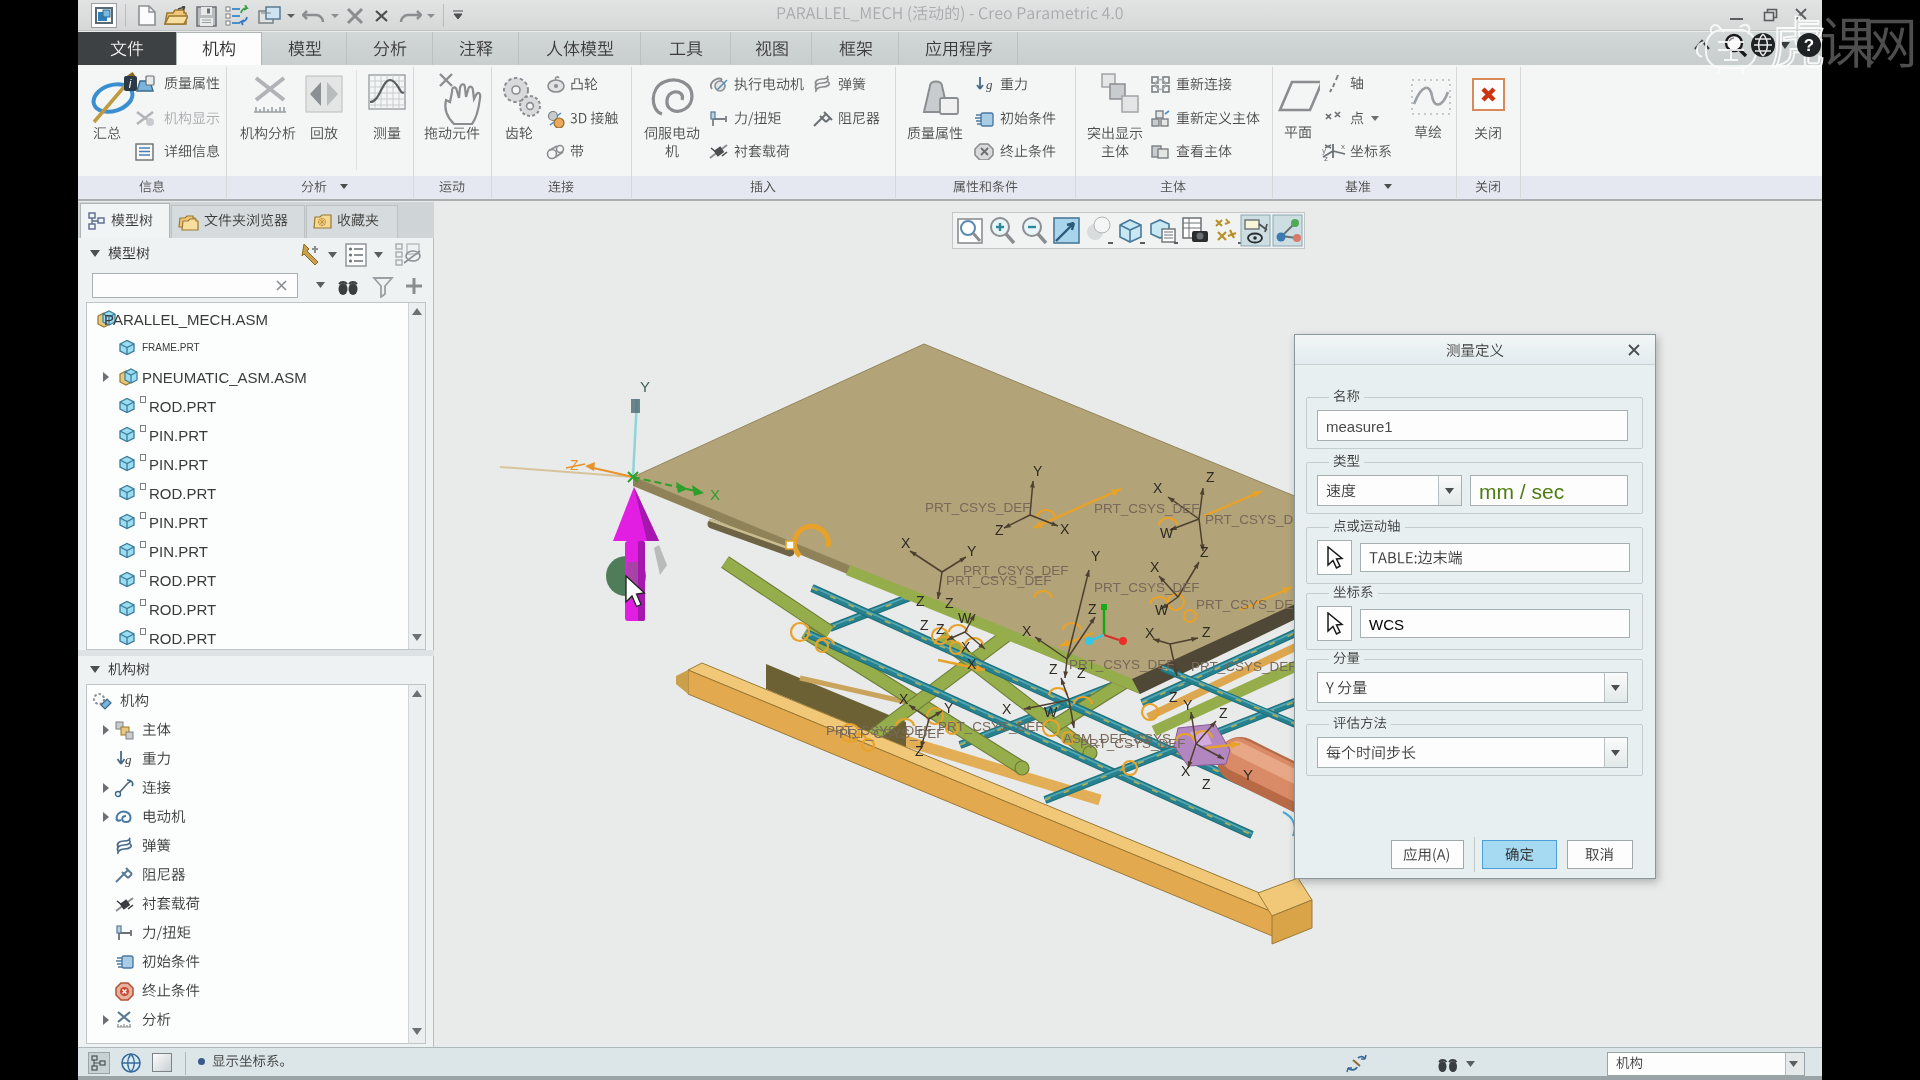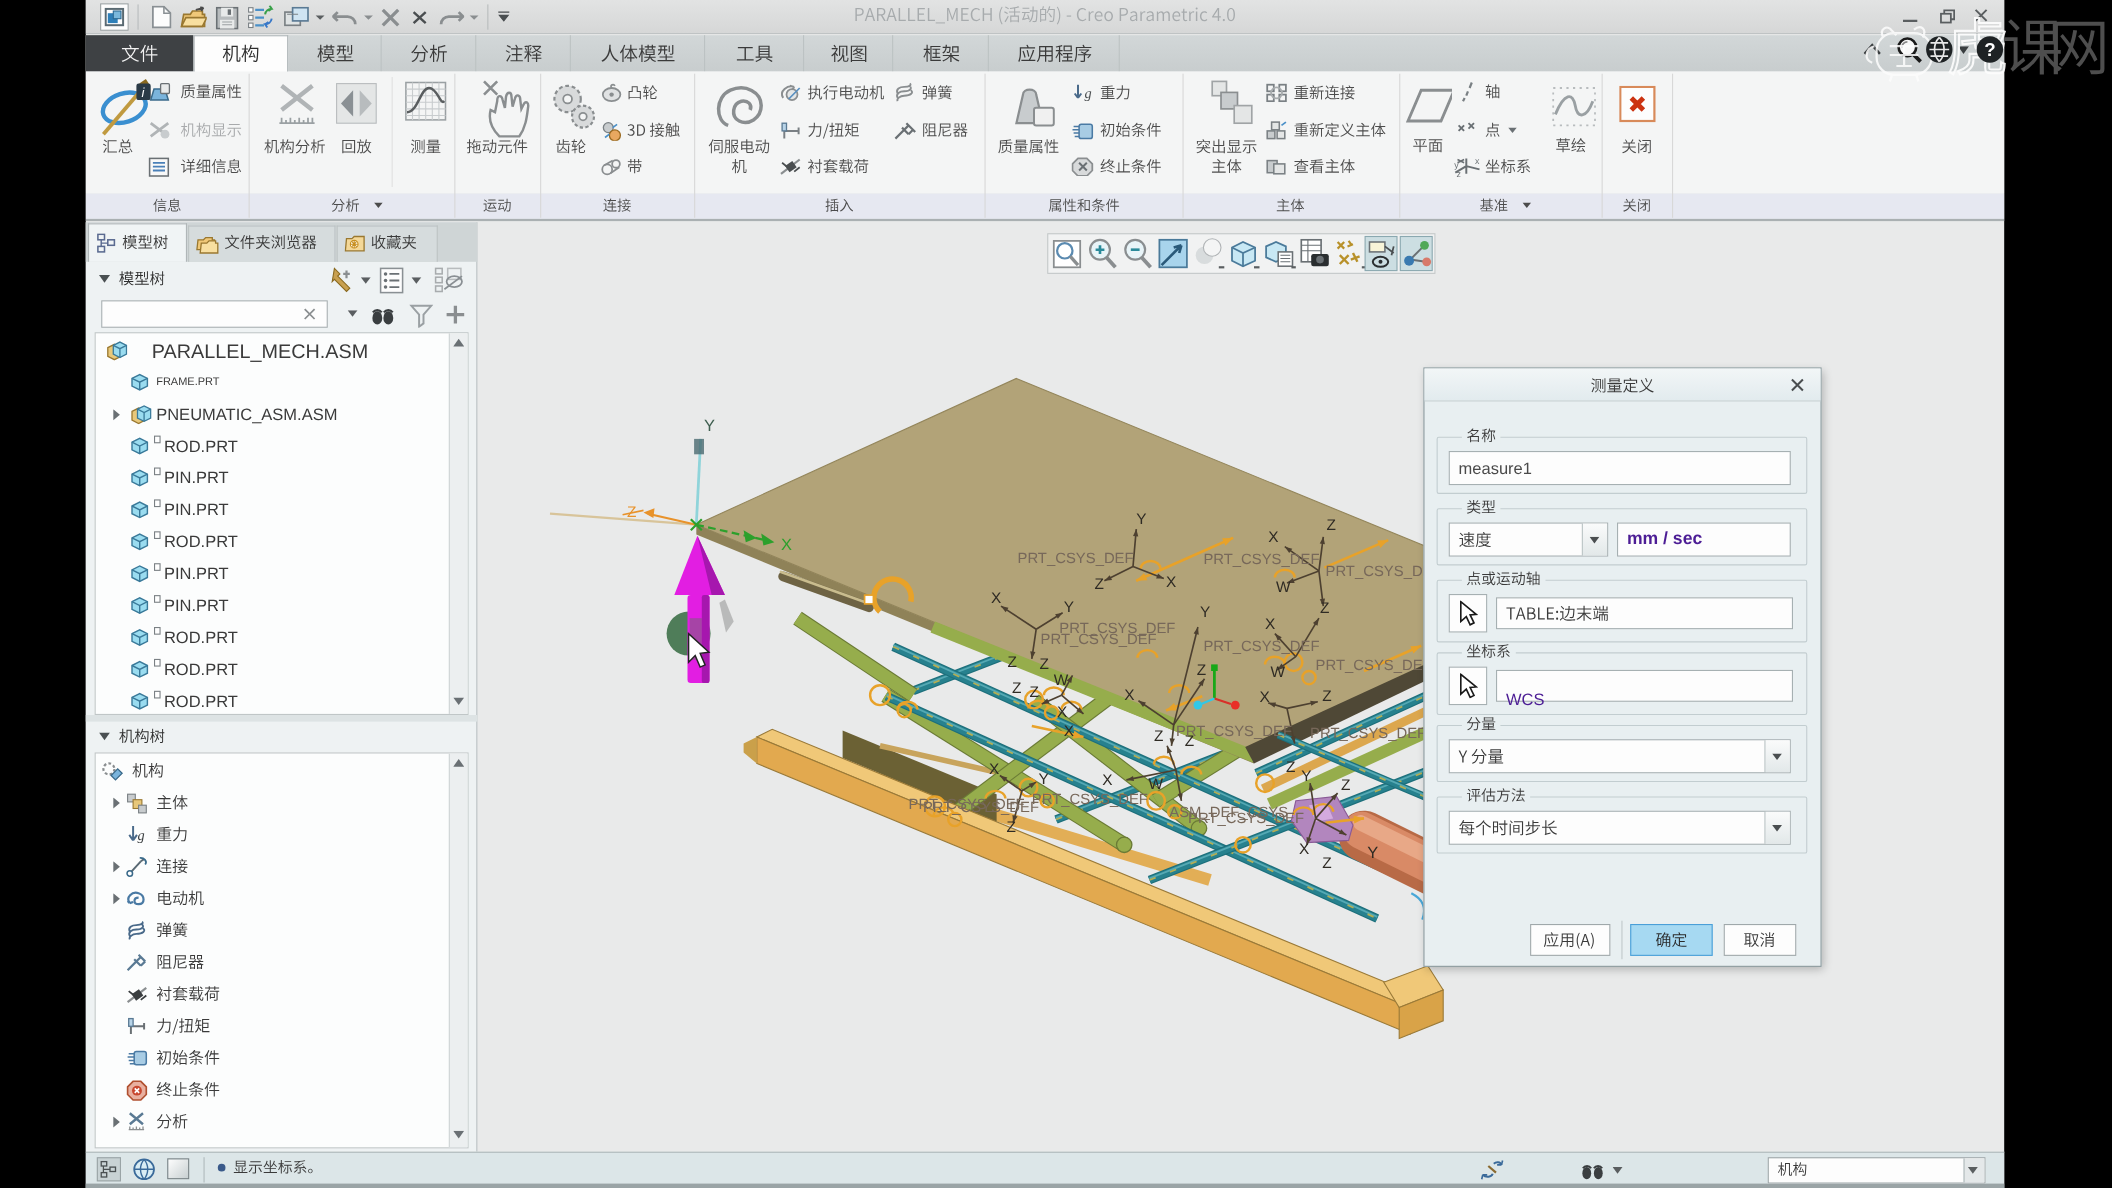--- a/index.html
+++ b/index.html
@@ -636,21 +636,21 @@
       <path d="M5 0 L10 7 L0 7 Z" fill="#6a7074"></path>
     </svg>
     <svg class="abs" style="left:334px;top:634px" width="10" height="8">
       <path d="M0 0 L10 0 L5 7 Z" fill="#6a7074"></path>
     </svg>
     <svg class="abs" style="left:18px;top:310px" width="20" height="18">
       <path d="M2 6 L8 3 L14 6 L14 14 L8 17 L2 14 Z" fill="#e8c87a" stroke="#9a7830" stroke-width="1.2"></path>
       <path d="M7 4 L13 1 L19 4 L19 12 L13 15 L7 12 Z" fill="#9adcf0" stroke="#3a7a9a" stroke-width="1.2"></path>
       <path d="M7 4 L13 7 L19 4 M13 7 L13 15" fill="none" stroke="#3a7a9a" stroke-width="1.2"></path>
     </svg>
-    <div style="position:absolute;left:60px;top:319px;transform:translateY(-50%);font-family:'Liberation Sans',sans-serif;font-size:18px;color:#3a3a3a;font-weight:400;white-space:nowrap;line-height:1;">PARALLEL_MECH.ASM</div>
+    <div style="position:absolute;left:26px;top:319px;transform:translateY(-50%);font-family:'Liberation Sans',sans-serif;font-size:15px;color:#3a3a3a;font-weight:400;white-space:nowrap;line-height:1;">PARALLEL_MECH.ASM</div>
     <svg class="abs" style="left:40px;top:339px" width="18" height="17">
       <path d="M2 5 L9 1.5 L16 5 L16 12 L9 15.5 L2 12 Z" fill="#9adcf0" stroke="#3a7a9a" stroke-width="1.3"></path>
       <path d="M2 5 L9 8.5 L16 5 M9 8.5 L9 15.5" fill="none" stroke="#3a7a9a" stroke-width="1.3"></path>
     </svg>
     <div style="position:absolute;left:64px;top:348px;transform:translateY(-50%);font-family:'Liberation Sans',sans-serif;font-size:10px;color:#3a3a3a;font-weight:400;white-space:nowrap;line-height:1;">FRAME.PRT</div>
     <svg class="abs" style="left:24px;top:372px" width="8" height="11">
       <path d="M1 0 L7 5 L1 10 Z" fill="#6a7074"></path>
     </svg>
     <svg class="abs" style="left:40px;top:368px" width="20" height="18">
       <path d="M2 6 L8 3 L14 6 L14 14 L8 17 L2 14 Z" fill="#e8c87a" stroke="#9a7830" stroke-width="1.2"></path>
@@ -1236,21 +1236,21 @@
     <div class="abs" style="left:1239px;top:475px;width:145px;height:31px;background:#fdfdfd;border:1px solid #a6b0b2"></div>
     <div style="position:absolute;left:1248.0px;top:482.6px;line-height:0;"><svg width="30.0" height="15" viewBox="0 0 2000 1000" style="overflow:visible;" fill="#3a3a3a">
         <use href="#g901f" x="0"></use>
         <use href="#g5ea6" x="1000"></use>
       </svg></div>
     <div class="abs" style="left:1360px;top:476px;width:23px;height:29px;background:linear-gradient(#fafbfb,#e2e8e9);border-left:1px solid #b8c2c4"></div>
     <svg class="abs" style="left:1367px;top:487.5px" width="10" height="7">
       <path d="M0 0 L4.5 6 L9 0 Z" fill="#4a4e50"></path>
     </svg>
     <div class="abs" style="left:1392px;top:475px;width:158px;height:31px;background:#fdfdfd;border:1px solid #a6b0b2"></div>
-    <div style="position:absolute;left:1401px;top:490.5px;transform:translateY(-50%);font-family:'Liberation Sans',sans-serif;font-size:16px;color:#4c1d95;font-weight:700;white-space:nowrap;line-height:1;">mm / sec</div>
+    <div style="position:absolute;left:1401px;top:490.5px;transform:translateY(-50%);font-family:'Liberation Sans',sans-serif;font-size:21px;color:#4d7c0f;font-weight:400;white-space:nowrap;line-height:1;">mm / sec</div>
     <div class="abs" style="left:1228px;top:527px;width:337px;height:57px;border:1px solid #c2cdd0;border-radius:2px"></div>
     <div class="abs" style="left:1251px;top:519px;background:#e8eff1;padding:0 4px;line-height:0"><svg width="67.5" height="13.5" viewBox="0 0 5000 1000" style="overflow:visible;" fill="#3a3a3a">
         <use href="#g70b9" x="0"></use>
         <use href="#g6216" x="1000"></use>
         <use href="#g8fd0" x="2000"></use>
         <use href="#g52a8" x="3000"></use>
         <use href="#g8f74" x="4000"></use>
       </svg></div>
     <div class="abs" style="left:1239px;top:540px;width:35px;height:35px;background:#fdfdfd;border:1px solid #a6b0b2"></div>
     <svg class="abs" style="left:1248px;top:546px" width="18" height="23">
@@ -1272,21 +1272,21 @@
     <div class="abs" style="left:1251px;top:585px;background:#e8eff1;padding:0 4px;line-height:0"><svg width="40.5" height="13.5" viewBox="0 0 3000 1000" style="overflow:visible;" fill="#3a3a3a">
         <use href="#g5750" x="0"></use>
         <use href="#g6807" x="1000"></use>
         <use href="#g7cfb" x="2000"></use>
       </svg></div>
     <div class="abs" style="left:1239px;top:606px;width:35px;height:35px;background:#fdfdfd;border:1px solid #a6b0b2"></div>
     <svg class="abs" style="left:1248px;top:612px" width="18" height="23">
       <path d="M2 1 L2 19 L7 14.5 L10.5 22 L14 20.2 L10.5 13 L16 12.5 Z" fill="#fff" stroke="#1a1a1a" stroke-width="1.5"></path>
     </svg>
     <div class="abs" style="left:1282px;top:609px;width:270px;height:29px;background:#fdfdfd;border:1px solid #a6b0b2"></div>
-    <div style="position:absolute;left:1291px;top:623.5px;transform:translateY(-50%);font-family:'Liberation Sans',sans-serif;font-size:15px;color:#4c1d95;font-weight:400;white-space:nowrap;line-height:1;margin-top:12px;">WCS</div>
+    <div style="position:absolute;left:1291px;top:623.5px;transform:translateY(-50%);font-family:'Liberation Sans',sans-serif;font-size:15px;color:#000000;font-weight:400;white-space:nowrap;line-height:1;">WCS</div>
     <div class="abs" style="left:1228px;top:659px;width:337px;height:52px;border:1px solid #c2cdd0;border-radius:2px"></div>
     <div class="abs" style="left:1251px;top:651px;background:#e8eff1;padding:0 4px;line-height:0"><svg width="27.0" height="13.5" viewBox="0 0 2000 1000" style="overflow:visible;" fill="#3a3a3a">
         <use href="#g5206" x="0"></use>
         <use href="#g91cf" x="1000"></use>
       </svg></div>
     <div class="abs" style="left:1239px;top:672px;width:311px;height:31px;background:#fdfdfd;border:1px solid #a6b0b2"></div>
     <div style="position:absolute;left:1248.0px;top:679.6px;line-height:0;"><svg width="41.2" height="15" viewBox="0 0 2745 1000" style="overflow:visible;" fill="#3a3a3a">
         <use href="#g0059" x="0"></use>
         <use href="#g5206" x="745"></use>
         <use href="#g91cf" x="1745"></use>

